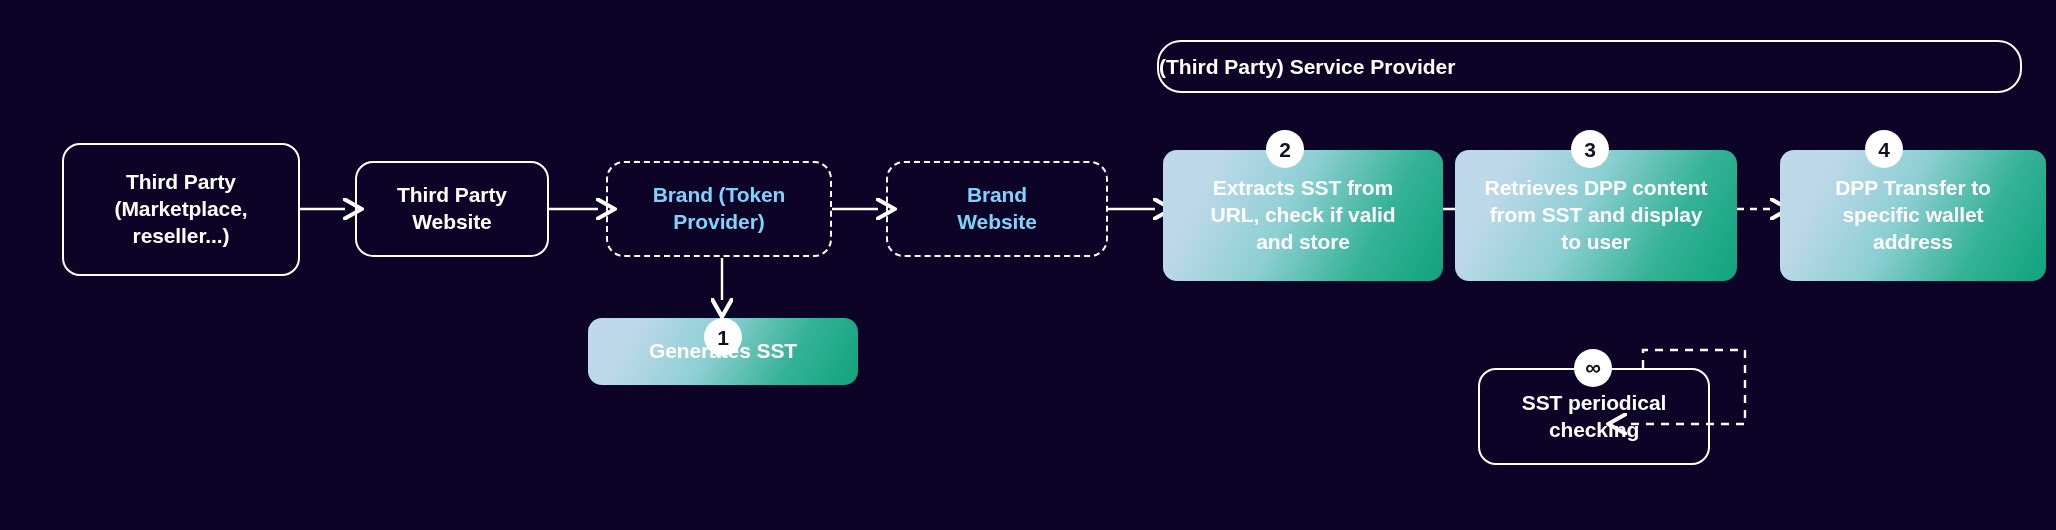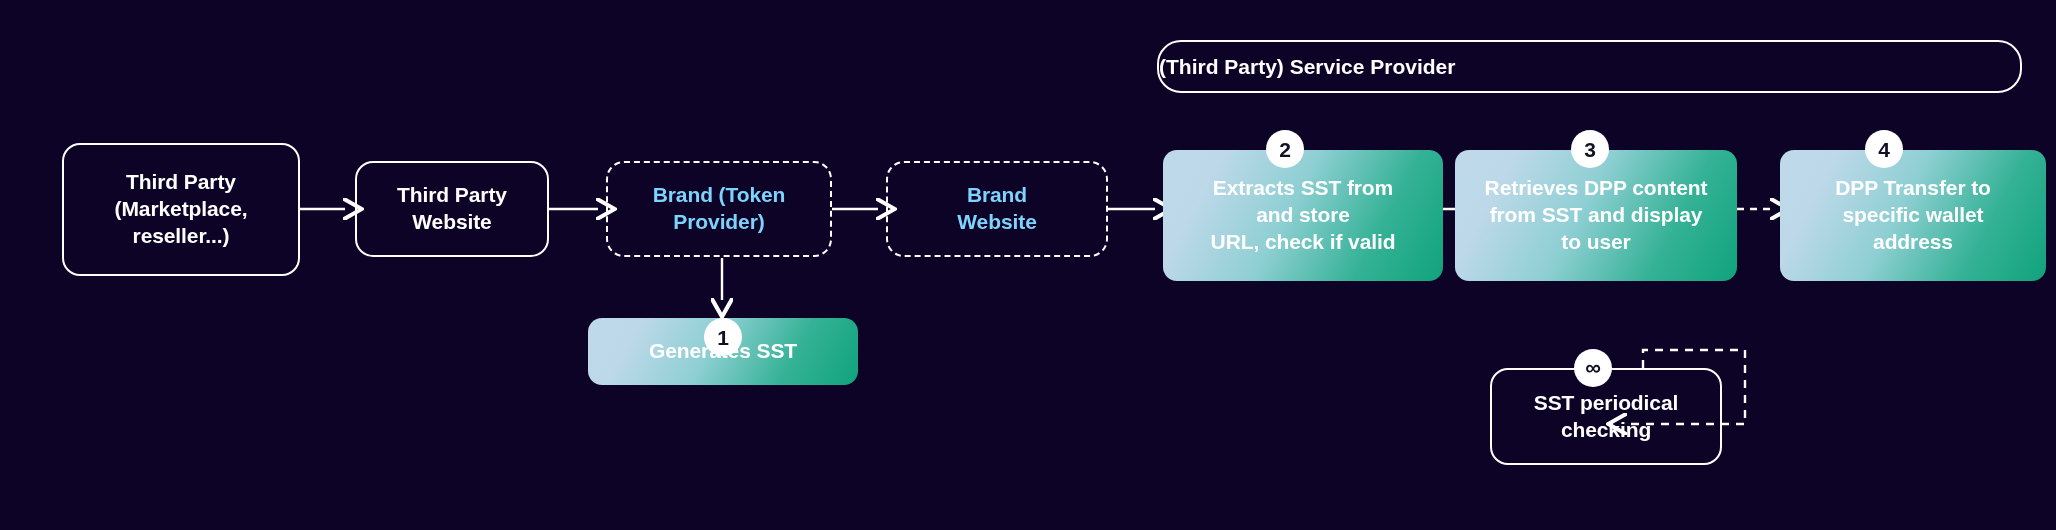--- a/index.html
+++ b/index.html
@@ -156,22 +156,22 @@
   <div class="node dashed" style="left:886px; top:161px; width:222px; height:96px; font-size:21px;">
     <div class="txt">
       <div>Brand</div>
       <div>Website</div>
     </div>
   </div>
 
   <div class="node grad" style="left:1163px; top:150px; width:280px; height:131px; font-size:21px;">
     <div class="txt">
       <div>Extracts SST from</div>
+      <div>URL, check if valid</div>
       <div>and store</div>
-      <div>URL, check if valid</div>
     </div>
   </div>
 
   <div class="node grad" style="left:1780px; top:150px; width:266px; height:131px; font-size:21px;">
     <div class="txt">
       <div>DPP Transfer to</div>
       <div>specific wallet</div>
       <div>address</div>
     </div>
   </div>
@@ -183,21 +183,21 @@
       <div>to user</div>
     </div>
   </div>
 
   <div class="node grad" style="left:588px; top:318px; width:270px; height:67px; font-size:21px;">
     <div class="txt">
       <div>Generates SST</div>
     </div>
   </div>
 
-  <div class="node solid" style="left:1478px; top:368px; width:232px; height:97px; font-size:21px;margin-left:12px;">
+  <div class="node solid" style="left:1478px; top:368px; width:232px; height:97px; font-size:21px;">
     <div class="txt">
       <div>SST periodical</div>
       <div>checking</div>
     </div>
   </div>
 
   <div class="badge" style="left:704px; top:318px;">
     <span>1</span>
   </div>
 

